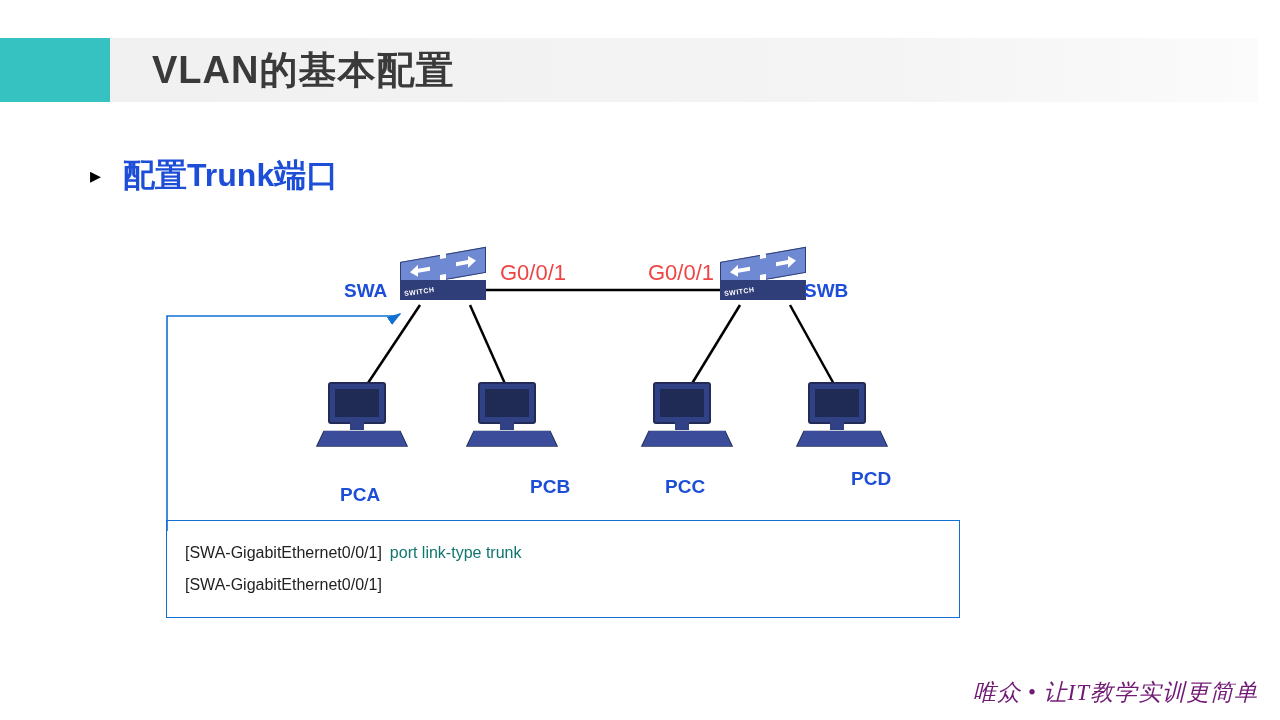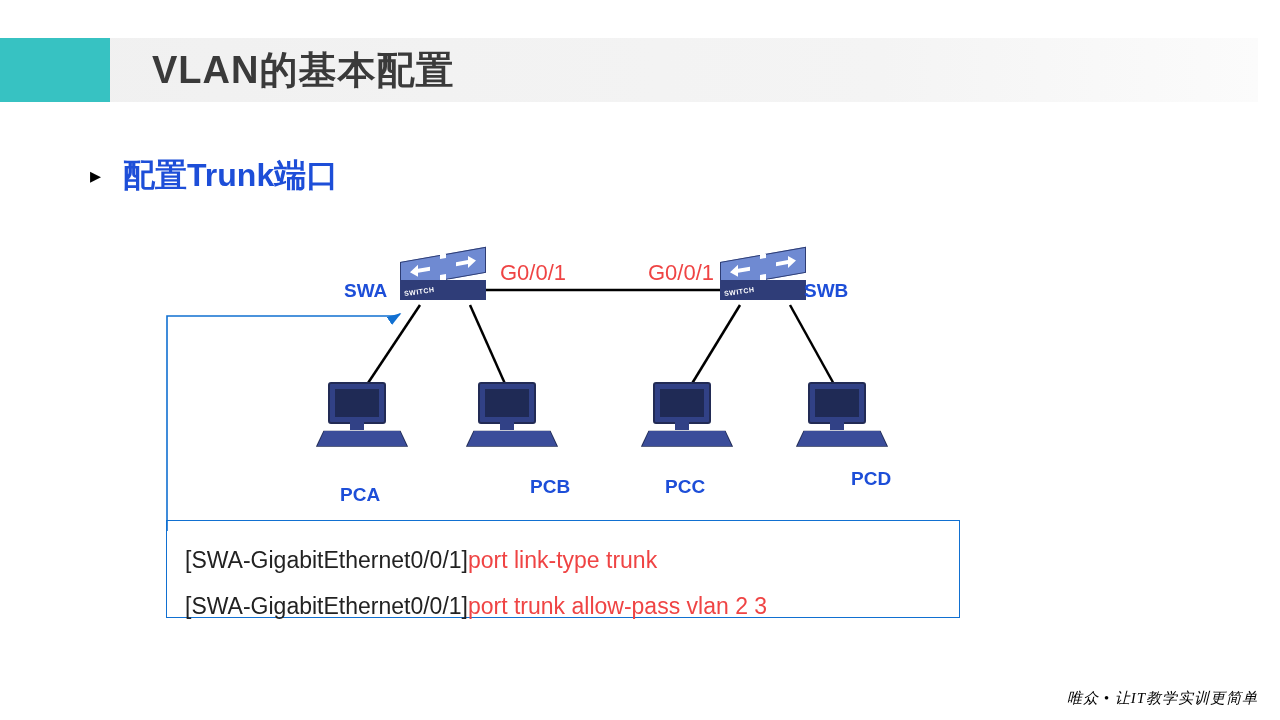--- a/index.html
+++ b/index.html
@@ -113,42 +113,42 @@
     .lbl { position: absolute; font-size: 19px; color: #1d4ed8; font-weight: bold; }
     .portlbl { position: absolute; font-size: 22px; color: #ef4444; }
     .config-box {
       position: absolute;
       top: 520px;
       left: 166px;
       width: 794px;
       height: 98px;
       border: 1.5px solid #1170d1;
       padding: 16px 18px;
-      font-size: 23px;
+      font-size: 16px;
       line-height: 2.0;
     }
     .cmd-line { display: flex; }
     .prompt { color: #222; }
-    .cmd { color: #ef4444; margin-left: 0; }
+    .cmd { color: #0f766e; margin-left: 8px; }
     .pointer-line {
       position: absolute;
       top: 286px;
       left: 157px;
       width: 280px;
       height: 250px;
       pointer-events: none;
     }
     .footer {
       position: absolute;
       bottom: 12px;
       right: 22px;
       font-family: "KaiTi","STKaiti",serif;
       font-style: italic;
-      font-size: 15px;
-      color: #000000;
+      font-size: 23px;
+      color: #701a75;
       letter-spacing: 1px;
     }
   </style>
 </head>
 <body>
 
 <div class="header">
   <div class="header-accent"></div>
   <div class="header-title">VLAN的基本配置</div>
 </div>
@@ -240,17 +240,16 @@
   <polyline points="10,245 10,30 240,30 243,28" fill="none" stroke="#1170d1" stroke-width="1.6" marker-end="url(#ah)"></polyline>
 </svg>
 
 <div class="config-box">
   <div class="cmd-line">
     <span class="prompt">[SWA-GigabitEthernet0/0/1]</span>
     <span class="cmd">port  link-type  trunk</span>
   </div>
   <div class="cmd-line">
     <span class="prompt">[SWA-GigabitEthernet0/0/1]</span>
-    <span class="cmd">port  trunk  allow-pass  vlan 2 3</span>
   </div>
 </div>
 
 <div class="footer">唯众 • 让IT教学实训更简单</div>
 
 </body></html>

